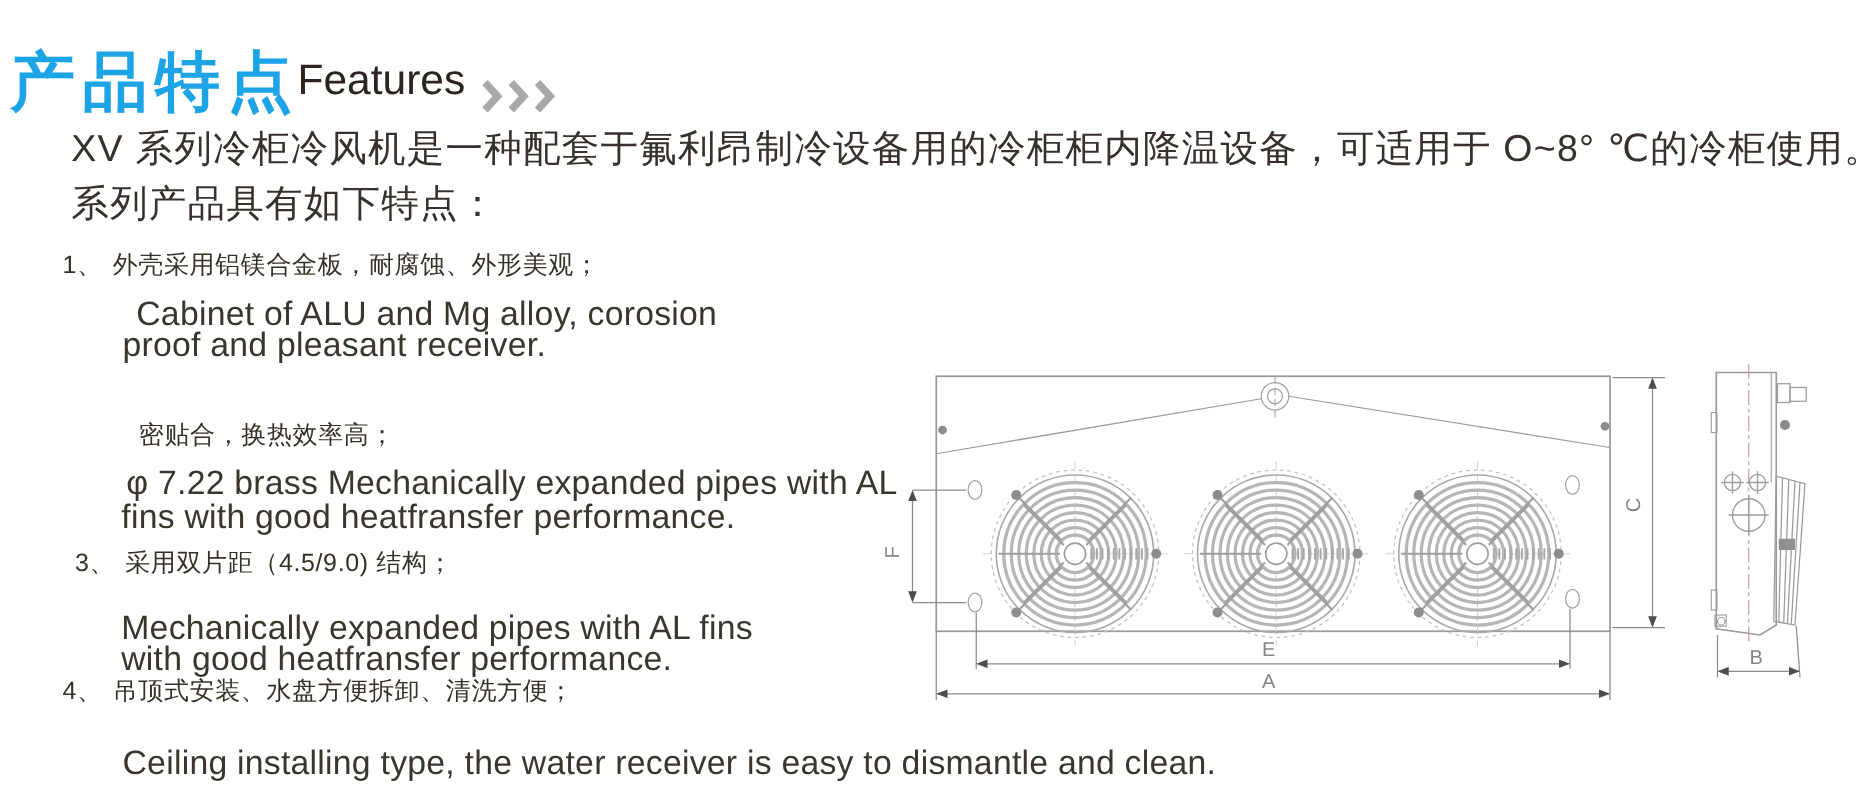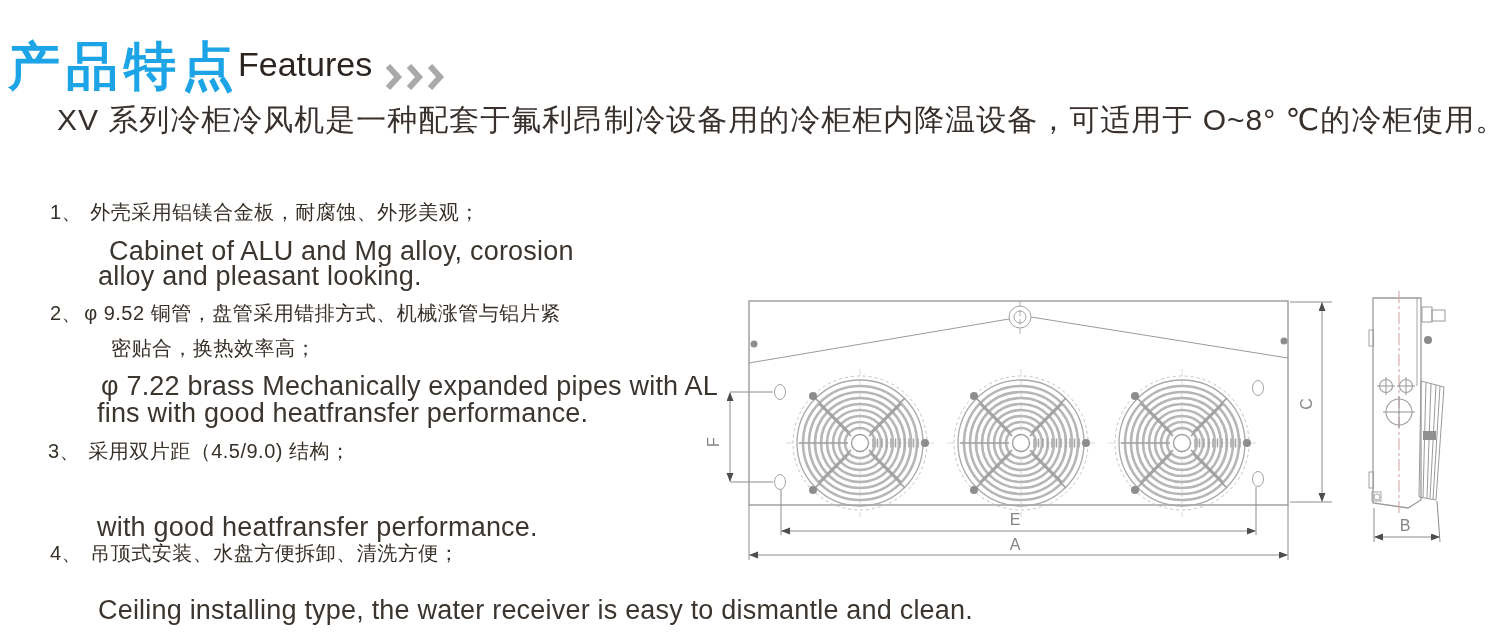--- a/index.html
+++ b/index.html
@@ -26,37 +26,36 @@
   <div class="abs title-en">Features</div>
   <div class="abs chev">
     <svg width="64" height="26" viewBox="0 0 64 26">
       <polyline points="3,2 13,13 3,24" fill="none" stroke="#a9a9a9" stroke-width="6"></polyline>
       <polyline points="24,2 34,13 24,24" fill="none" stroke="#a9a9a9" stroke-width="6"></polyline>
       <polyline points="45,2 55,13 45,24" fill="none" stroke="#a9a9a9" stroke-width="6"></polyline>
     </svg>
   </div>
 
   <div class="abs intro l1">XV 系列冷柜冷风机是一种配套于氟利昂制冷设备用的冷柜柜内降温设备，可适用于 O~8° ℃的冷柜使用。该</div>
+  <div class="abs intro l2">系列产品具有如下特点：</div>
 
   <div class="abs fzh" style="left:50px;top:202px;">
     <span class="num">1、</span><span>外壳采用铝镁合金板，耐腐蚀、外形美观；</span>
   </div>
   <div class="abs fen" style="left:98px;top:238px;margin-left:11px;">Cabinet of ALU and Mg alloy, corosion</div>
-  <div class="abs fen" style="left:98px;top:263px;">alloy and pleasant looking.</div>
-
-  <div class="abs fzh" style="left:50px;top:303px;">
-    <span class="num" style="margin-right:2px;">2、</span><span>φ 9.52 铜管，盘管采用错排方式、机械涨管与铝片紧</span>
-  </div>
+  <div class="abs fen" style="left:98px;top:263px;">proof and pleasant receiver.</div>
+
   <div class="abs fzh" style="left:111px;top:338px;">密贴合，换热效率高；</div>
   <div class="abs fen" style="left:101px;top:373px;">φ 7.22 brass Mechanically expanded pipes with AL</div>
   <div class="abs fen" style="left:97px;top:400px;">fins with good heatfransfer performance.</div>
 
-  <div class="abs fzh" style="left:48px;top:441px;">
+  <div class="abs fzh" style="left:60px;top:441px;">
     <span class="num">3、</span><span>采用双片距（4.5/9.0) 结构；</span>
   </div>
+  <div class="abs fen" style="left:97px;top:489px;">Mechanically expanded pipes with AL fins</div>
   <div class="abs fen" style="left:97px;top:514px;">with good heatfransfer performance.</div>
 
   <div class="abs fzh" style="left:50px;top:543px;">
     <span class="num">4、</span><span>吊顶式安装、水盘方便拆卸、清洗方便；</span>
   </div>
   <div class="abs fen" style="left:98px;top:597px;">Ceiling installing type, the water receiver is easy to dismantle and clean.</div>
 
   <svg class="abs" style="left:700px;top:285px;" width="790" height="290" viewBox="700 285 790 290">
     <defs>
       <marker id="arr" markerWidth="9" markerHeight="8" refX="8" refY="3.5" orient="auto-start-reverse" markerUnits="userSpaceOnUse">

